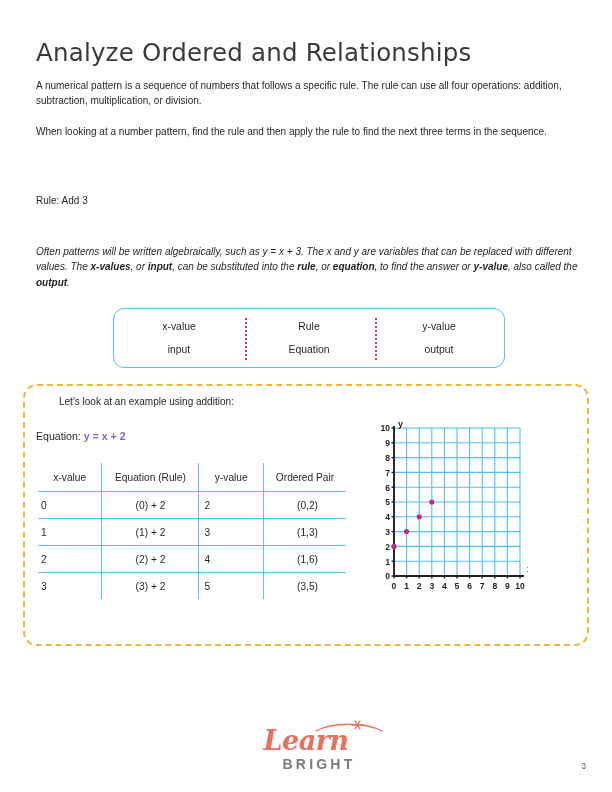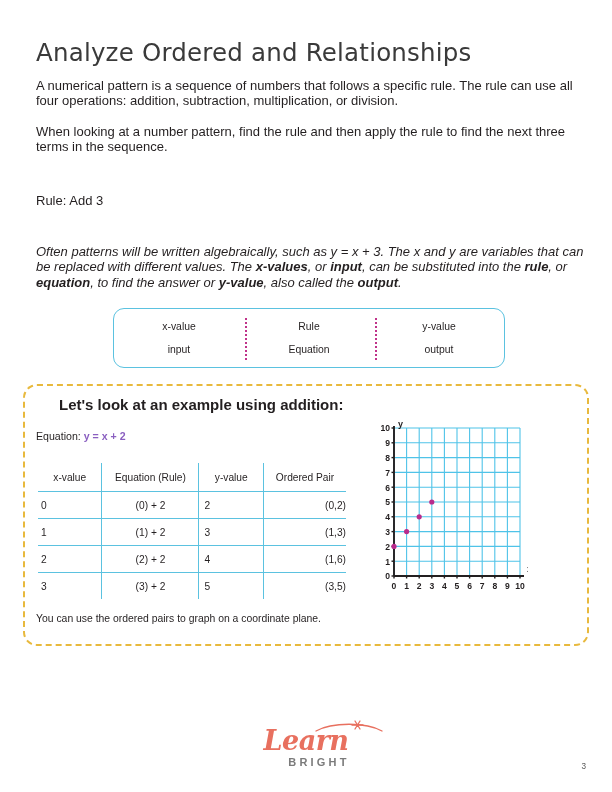--- a/index.html
+++ b/index.html
@@ -32,21 +32,21 @@
     font-weight: 400;
     letter-spacing: 0.2px;
     color: #3a3a3a;
     font-family: "DejaVu Sans", sans-serif;
     white-space: nowrap;
   }
 
   
   .para {
     position: absolute;
-    font-size: 13px;
+    font-size: 10px;
     line-height: 15.4px;
     color: #231f20;
     text-align: left;
   }
   .p1 { left: 36px; top: 78px;  width: 548px; }
   .p2 { left: 36px; top: 124px; width: 548px; }
   .p3 { left: 36px; top: 165px; width: 548px; }
   .p4 { left: 36px; top: 193px; width: 548px; }
   .p5 { left: 36px; top: 211px; width: 548px; }
   .p6 { left: 36px; top: 244px; width: 548px; font-style: italic; }
@@ -102,22 +102,22 @@
     height: 262px;
     border: 2.2px dashed #e8b93d;
     border-radius: 14px;
     box-sizing: border-box;
   }
 
   .ex-head {
     position: absolute;
     left: 36px;
     top: 396px;
-    font-size: 15px;
-    font-weight: bold;
+    font-size: 10px;
+    font-weight: normal;
     color: #231f20;
     padding-left: 23px;
   }
   .ex-eq {
     position: absolute;
     left: 36px;
     top: 430px;
     font-size: 10.6px;
     color: #231f20;
   }
@@ -156,21 +156,21 @@
   }
   .dtable tbody td {
     border-bottom: 1.6px solid #5bc2e0;
   }
   .dtable tbody tr:last-child td {
     border-bottom: none;
   }
   .dtable .c1 { width: 64px;  text-align: left;   padding-left: 3px; }
   .dtable .c2 { width: 101px; text-align: center; border-left: 1.6px solid #5bc2e0; }
   .dtable .c3 { width: 62px;  text-align: left;   border-left: 1.6px solid #5bc2e0; padding-left: 5px; }
-  .dtable .c4 { width: 81px;  text-align: right;   border-left: 1.6px solid #5bc2e0; padding-left: 5px; }
+  .dtable .c4 { width: 81px;  text-align: center;   border-left: 1.6px solid #5bc2e0; padding-left: 5px; }
   .dtable thead .c1 { text-align: center; padding-left: 0; }
   .dtable thead .c3 { text-align: center; padding-left: 0; }
   .dtable thead .c4 { text-align: center; padding-left: 0; }
 
   
   .graph {
     position: absolute;
     left: 368px;
     top: 418px;
     width: 160px;
@@ -190,21 +190,21 @@
     font-family: "DejaVu Serif", serif;
     font-style: italic;
     font-weight: bold;
     font-size: 27px;
     color: #e8705f;
     line-height: 29px;
     letter-spacing: -0.5px;
   }
   .logo-sub {
     font-family: "Liberation Sans", sans-serif;
-    font-size: 11px;
+    font-size: 14px;
     font-weight: bold;
     letter-spacing: 3.2px;
     color: #7b7b7b;
     margin-top: 1px;
     padding-left: 26px;
   }
   .logo-spark {
     position: absolute;
     left: 50%;
     top: -6px;
@@ -292,21 +292,20 @@
       </tr>
       <tr>
         <td class="c1">3</td>
         <td class="c2">(3) + 2</td>
         <td class="c3">5</td>
         <td class="c4">(3,5)</td>
       </tr>
     </tbody>
   </table>
 
-  <div class="ex-foot">You can use the ordered pairs to graph on a coordinate plane.</div>
 
   <div class="graph">
     <svg id="chart-svg" width="160" height="190" viewBox="0 0 160 190">
         <line x1="26" y1="158" x2="152" y2="158" stroke="#4fc3e8" stroke-width="1.1"></line>
         <line x1="26" y1="143.2" x2="152" y2="143.2" stroke="#4fc3e8" stroke-width="1.1"></line>
         <line x1="26" y1="128.4" x2="152" y2="128.4" stroke="#4fc3e8" stroke-width="1.1"></line>
         <line x1="26" y1="113.6" x2="152" y2="113.6" stroke="#4fc3e8" stroke-width="1.1"></line>
         <line x1="26" y1="98.8" x2="152" y2="98.8" stroke="#4fc3e8" stroke-width="1.1"></line>
         <line x1="26" y1="84" x2="152" y2="84" stroke="#4fc3e8" stroke-width="1.1"></line>
         <line x1="26" y1="69.2" x2="152" y2="69.2" stroke="#4fc3e8" stroke-width="1.1"></line>

